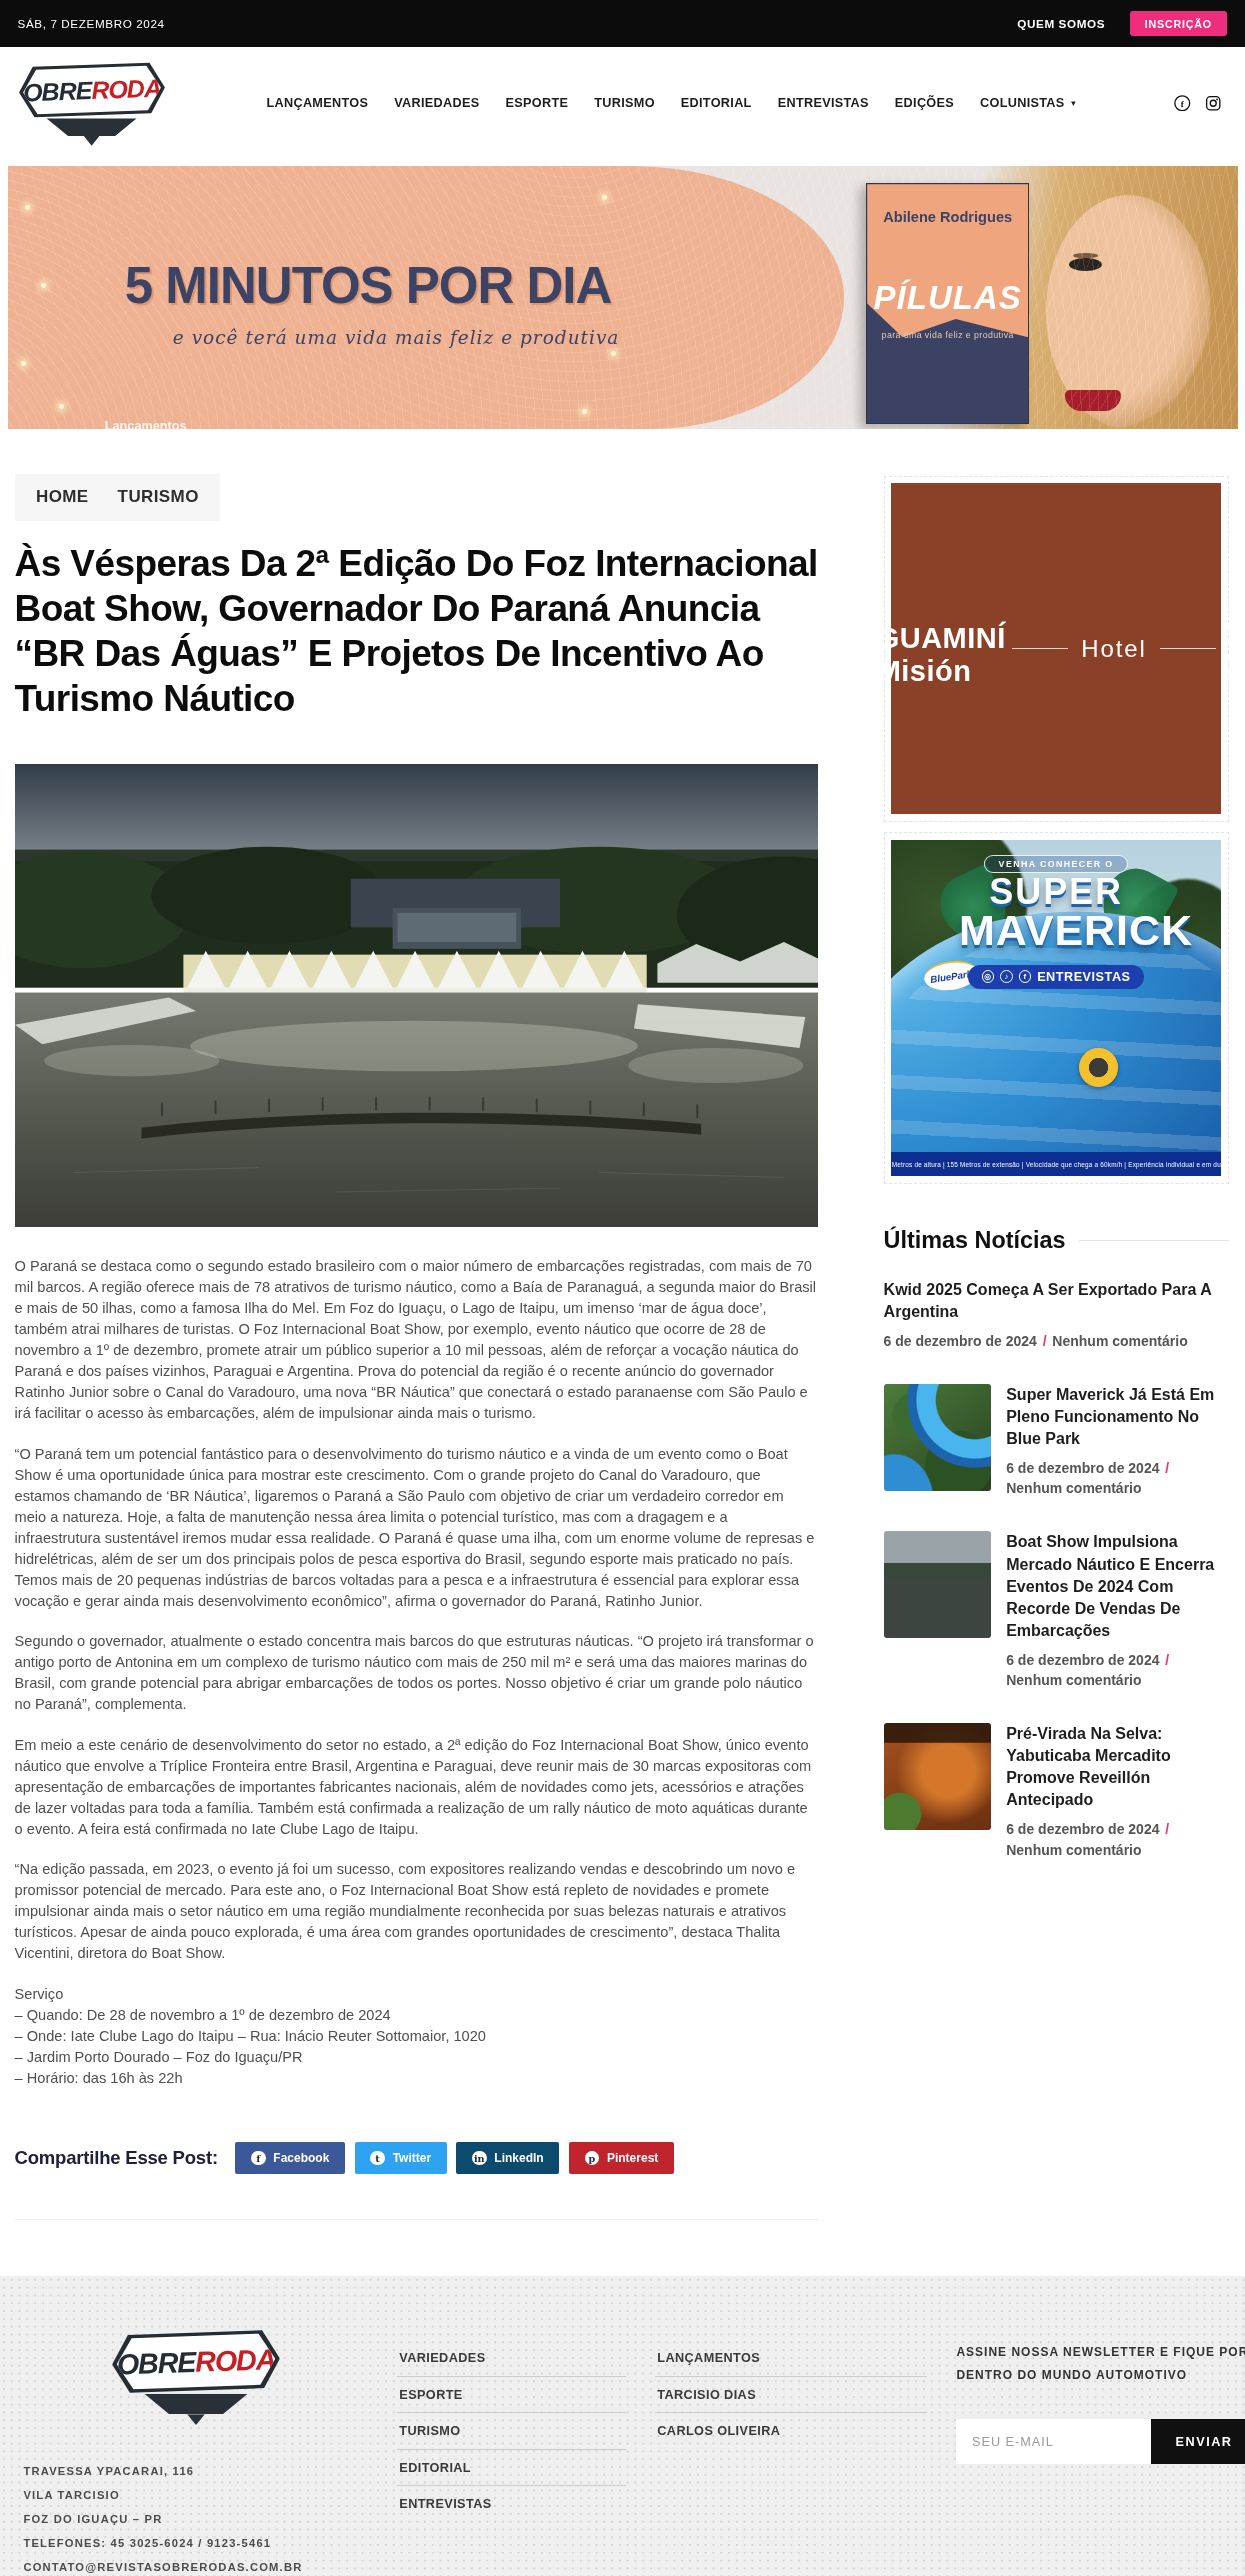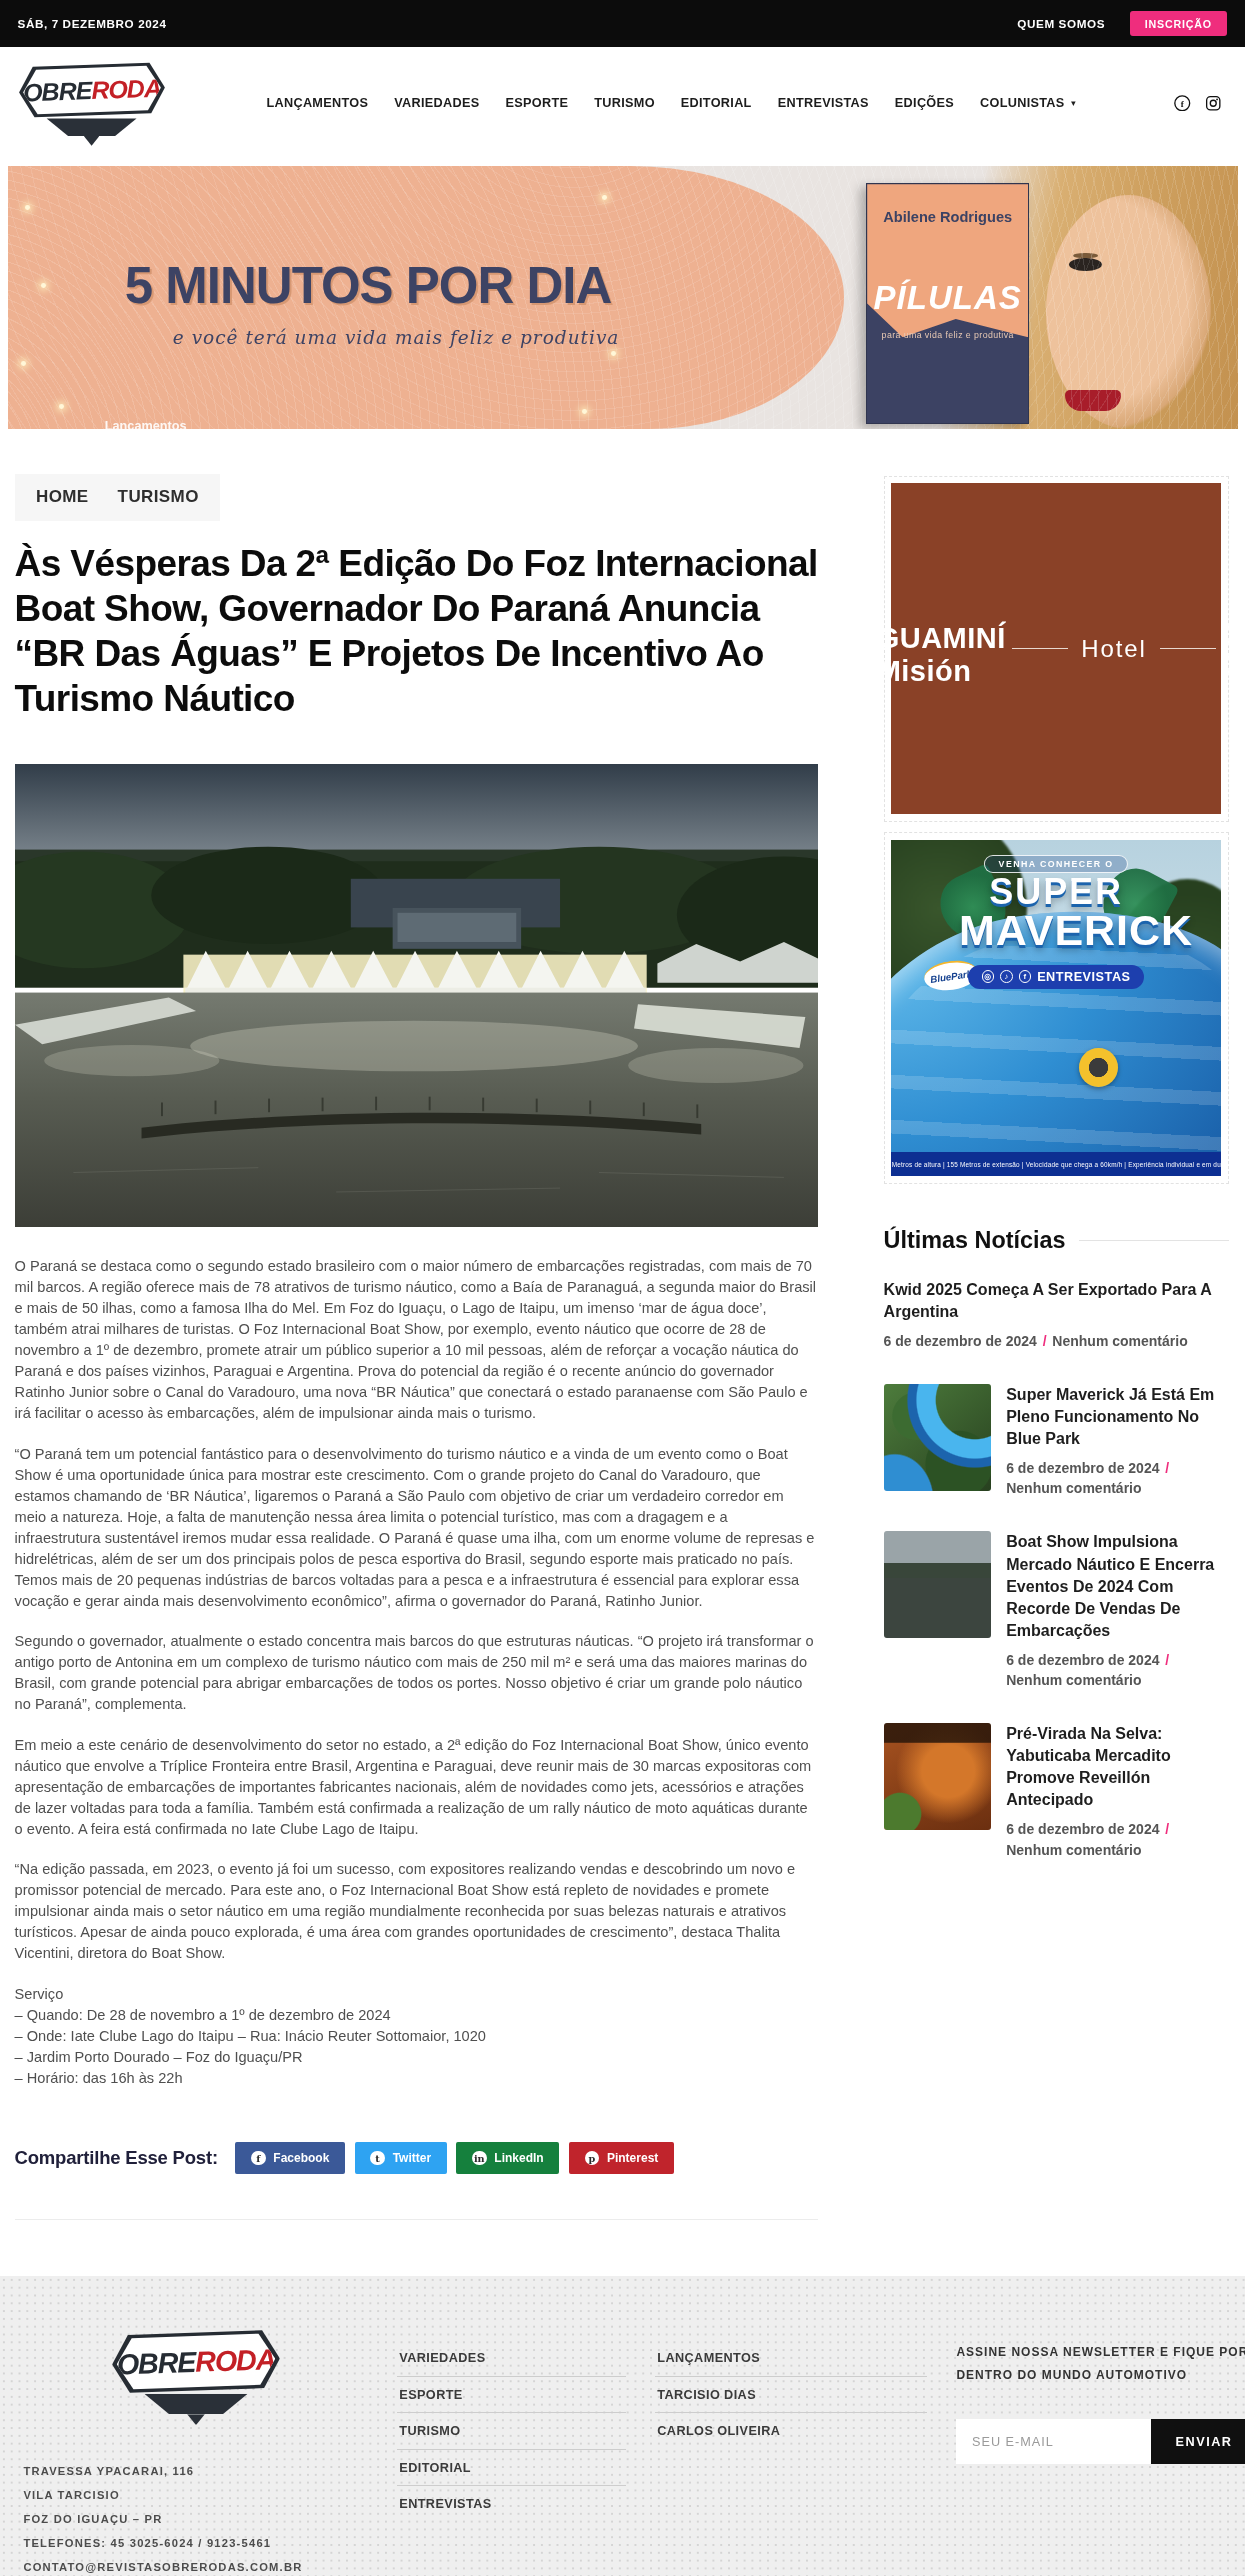--- a/index.html
+++ b/index.html
@@ -1,20 +1,20 @@
 <!DOCTYPE html>
 <html lang="pt"><head>
 <meta charset="utf-8">
 <style>
   * { margin:0; padding:0; box-sizing:border-box; }
   html,body { width:1246px; background:#fff; font-family:"Liberation Sans", sans-serif; }
 
   
   .topbar { background:#0c0c0c; height:47px; display:flex; align-items:center; justify-content:space-between; padding:0 19.5px 0 17.5px; }
-  .topbar-date { color:#fff; font-size:11.7px; letter-spacing:0.6px; font-weight:700; }
+  .topbar-date { color:#fff; font-size:11.7px; letter-spacing:0.6px; font-weight:400; }
   .topbar-right { display:flex; align-items:center; gap:25px; }
   .topbar-link { color:#fff; font-size:11.7px; letter-spacing:0.6px; font-weight:700; cursor:pointer; }
   .btn-pink { background:#ef2d7d; color:#fff; font-size:10.7px; font-weight:700; letter-spacing:0.8px; padding:6.8px 14.6px; border-radius:2.9px; border:none; cursor:pointer; }
 
   
   .header { background:#fff; height:112px; display:flex; align-items:center; padding:0 25px 0 13.6px; }
   .logo { position:relative; width:156px; flex:0 0 auto; display:flex; flex-direction:column; align-items:center; }
   .logo-hex-outer { width:146px; height:60px; background:#262c33; clip-path:polygon(0% 50%,10% 8%,90% 8%,100% 50%,90% 92%,10% 92%); display:flex; align-items:center; justify-content:center; transform:rotate(-2deg); }
   .logo-hex-inner { width:138px; height:53px; background:#fff; clip-path:polygon(0% 50%,10% 8%,90% 8%,100% 50%,90% 92%,10% 92%); display:flex; align-items:center; justify-content:center; font-weight:800; font-size:25px; letter-spacing:-1px; font-style:italic; }
   .logo-p1 { color:#262c33; } .logo-p2 { color:#c32026; }
@@ -56,21 +56,21 @@
   .crumb { font-size:17px; font-weight:700; color:#2e2e2e; letter-spacing:0.4px; cursor:pointer; }
   h1.article-title { margin-top:21.4px; font-size:37px; line-height:1.21; font-weight:800; color:#0c0c0c; letter-spacing:-0.6px; }
   .hero { margin-top:43px; width:803px; height:463px; display:block; }
   .article-body { margin-top:29px; color:#4f4f4f; font-size:14.6px; line-height:1.44; }
   .article-body p { margin-bottom:19.5px; }
   .service-line { color:#4f4f4f; font-size:14.6px; line-height:1.44; }
   .share-row { display:flex; align-items:center; gap:17.5px; margin-top:53px; }
   .share-label { font-size:18.5px; font-weight:800; color:#20203a; letter-spacing:-0.2px; }
   .share-btns { display:flex; gap:9.7px; }
   .share-btn { display:flex; align-items:center; gap:7.8px; color:#fff; font-size:12px; font-weight:700; padding:8.8px 15.6px; border-radius:1.9px; border:none; cursor:pointer; }
-  .sb-fb { background:#3b5998; } .sb-tw { background:#2ea3f2; } .sb-li { background:#15803d; } .sb-pin { background:#c0242c; }
+  .sb-fb { background:#3b5998; } .sb-tw { background:#2ea3f2; } .sb-li { background:#0c4a6e; } .sb-pin { background:#c0242c; }
   .sb-ic { width:14.6px; height:14.6px; border-radius:50%; background:#fff; color:#2b2b2b; font-size:9.7px; font-weight:800; display:flex; align-items:center; justify-content:center; font-family:"DejaVu Serif", serif; }
   .article-divider { border:none; border-top:1px solid #ececec; margin:45px 0 0 0; }
 
   
   .sidebar { padding-top:1.9px; }
   .ad-widget { border:1px dashed #e2e2e2; padding:6.8px; margin-bottom:9.7px; }
   .ad-guamini { height:331px; background:#8a4127; display:flex; flex-direction:row; align-items:center; justify-content:center; gap:5.8px; }
   .guam-name { color:#fff; font-size:29px; font-weight:700; letter-spacing:0.5px; margin-top:11.7px; }
   .guam-hotel { display:flex; align-items:center; gap:13.6px; color:#fff; font-size:24px; font-weight:300; letter-spacing:1.9px; }
   .guam-hotel::before,.guam-hotel::after { content:""; width:56px; height:1px; background:#e8d8cf; }

